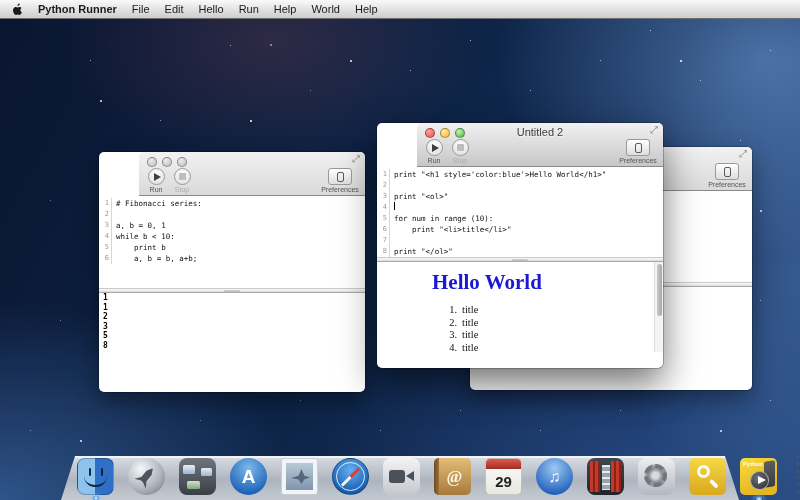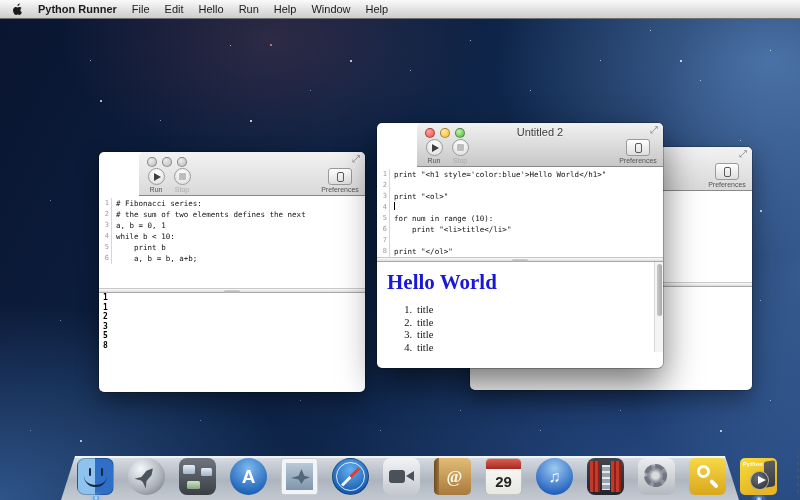--- a/index.html
+++ b/index.html
@@ -91,21 +91,21 @@
   .ct { padding-left:4px; white-space:pre; color:#101010; }
   .caret { display:inline-block; width:1px; height:8px; background:#000; vertical-align:middle; margin-left:4px; }
   .gutter-only { height:100%; width:13px; border-right:1px solid #d6d6d6; }
 
   .splitter { flex:none; height:5px; background:linear-gradient(#fbfbfb,#dddddd);
     border-top:1px solid #c9c9c9; border-bottom:1px solid #a8a8a8; position:relative; }
   .splitter::after { content:""; position:absolute; left:50%; top:1px; width:16px; height:2.5px;
     margin-left:-8px; border-radius:2px; background:linear-gradient(#d2d2d2,#a9a9a9); }
 
   .output { flex:none; background:#fff; position:relative; overflow:hidden; }
-  .win1 .output { height:84px; } .win2 .output { height:90px; } .win3 .output { height:87px; }
+  .win1 .output { height:84px; } .win2 .output { height:90px;padding-left:45px; } .win3 .output { height:87px; }
   .mono-line { font-family:"DejaVu Sans Mono", monospace; font-weight:bold; font-size:8px; line-height:9.5px; color:#000; padding-left:4px; }
   .h1-out { margin:8px 0 0 10px; font-family:"Liberation Serif", serif; font-weight:bold; font-size:21px; }
   .olist { margin-top:9px; }
   .oli { display:flex; font-family:"Liberation Serif", serif; font-size:10.5px; line-height:12.5px; color:#111; }
   .oli .num { width:40px; flex:none; text-align:right; padding-right:5px; }
   .vscroll { position:absolute; top:0; right:0; bottom:0; width:9px; background:#f4f4f4; border-left:1px solid #dadada; }
   .vthumb { position:absolute; top:2px; left:1.5px; width:5px; height:58%; border-radius:3px;
     background:linear-gradient(90deg,#c9c9cb,#a8a8ac); }
 
   .bottombar { flex:1; min-height:13px; position:relative; border-radius:0 0 5px 5px;
@@ -236,21 +236,21 @@
       <svg width="11" height="13" viewBox="0 0 170 200">
           <path fill="#1a1a1a" d="M150 149c-2 6-5 11-9 16-5 7-8 11-11 14-5 4-9 6-14 6-4 0-8-1-13-3s-10-3-15-3-10 1-15 3-9 3-13 3c-5 0-10-2-15-6-3-3-7-8-12-14-5-7-9-15-12-25-4-10-5-20-5-29 0-11 2-20 7-28 4-6 9-11 15-15s13-5 20-6c4 0 9 1 15 4 6 2 11 3 12 3s6-1 14-4c7-3 13-4 18-3 14 1 24 6 31 16-12 7-18 18-18 31 0 10 4 19 11 26 3 3 7 5 11 7-1 3-2 5-3 7zM119 10c0 8-3 16-9 23-7 8-16 13-25 12v-3c0-8 3-16 9-23 3-3 7-6 12-8 4-2 9-4 13-4v3z"></path>
         </svg>
     </span>
     <span class="mb-appname">Python Runner</span>
     <span>File</span>
     <span>Edit</span>
     <span>Hello</span>
     <span>Run</span>
     <span>Help</span>
-    <span>Window</span>
+    <span>World</span>
     <span>Help</span>
   </div>
 </div>
 
 <div class="window win1 inactive">
   <div class="chrome">
     <div class="lights">
       <span class="light"></span>
       <span class="light"></span>
       <span class="light"></span>
@@ -275,21 +275,20 @@
       <span class="tlabel">Preferences</span>
     </div>
   </div>
   <div class="editor">
     <div class="cl">
         <span class="ln">1</span>
         <span class="ct"># Fibonacci series:</span>
       </div>
     <div class="cl">
         <span class="ln">2</span>
-        <span class="ct"># the sum of two elements defines the next</span>
       </div>
     <div class="cl">
         <span class="ln">3</span>
         <span class="ct">a, b = 0, 1</span>
       </div>
     <div class="cl">
         <span class="ln">4</span>
         <span class="ct">while b &lt; 10:</span>
       </div>
     <div class="cl">

